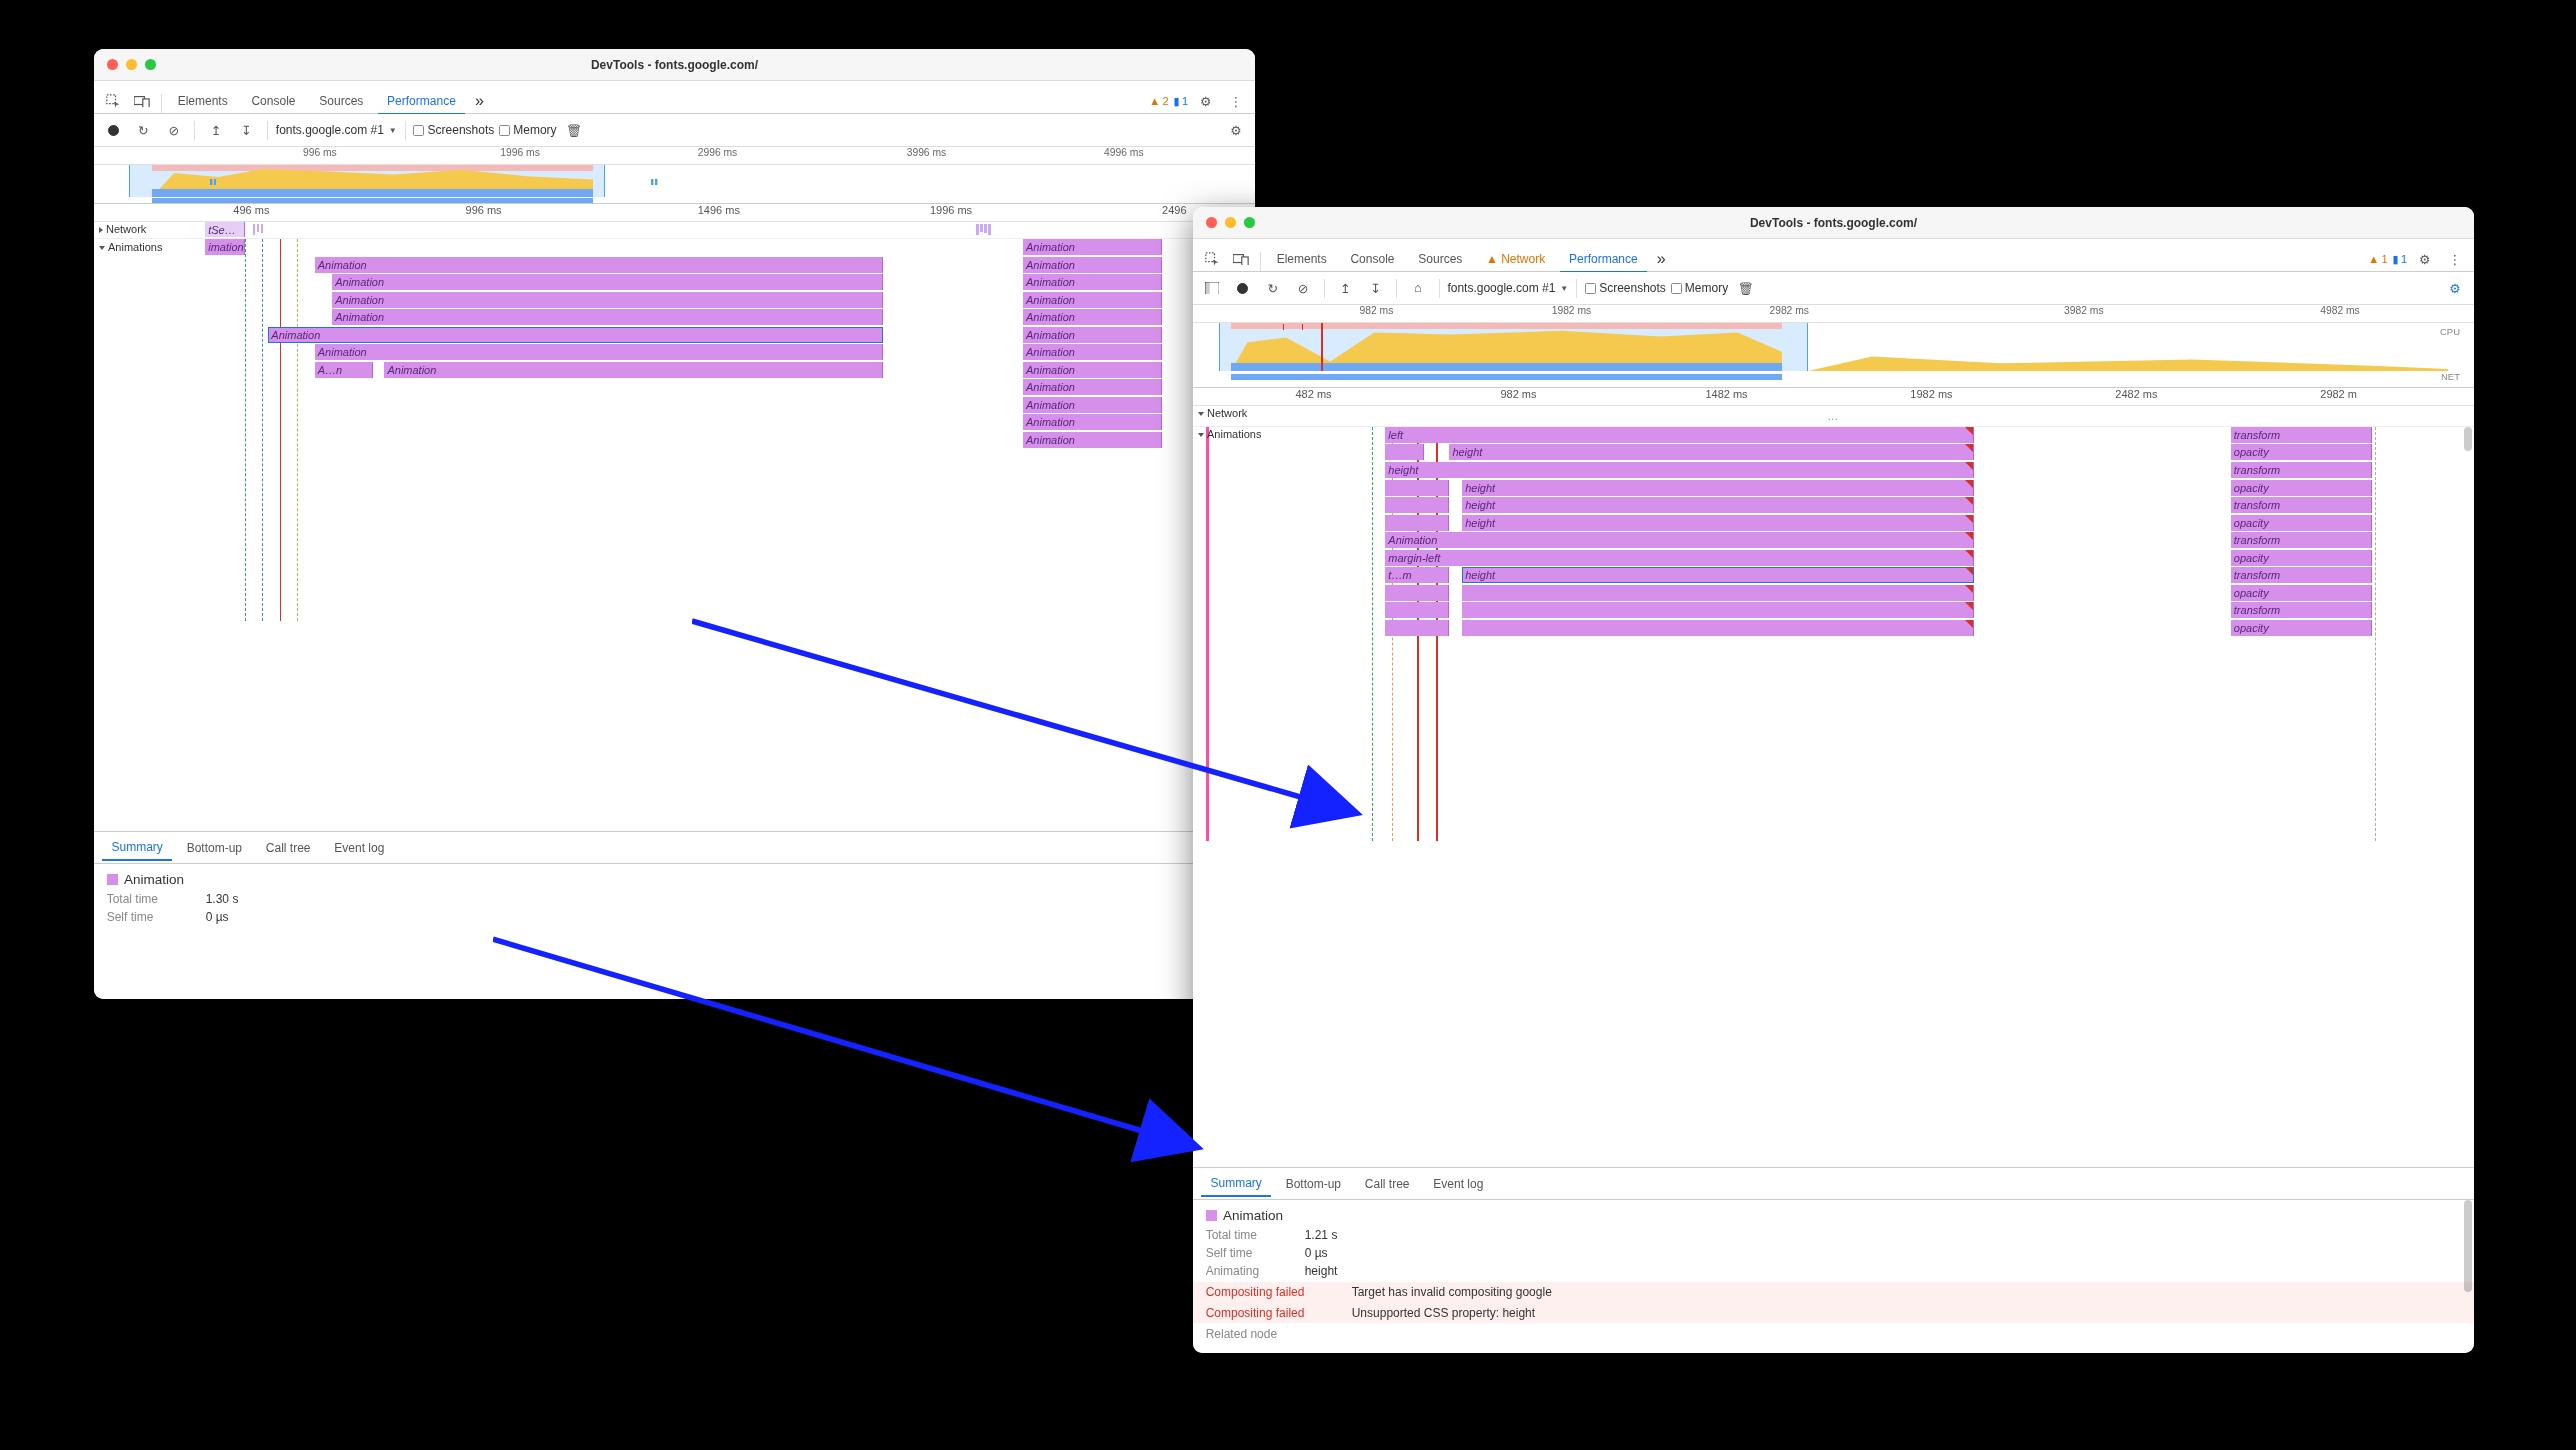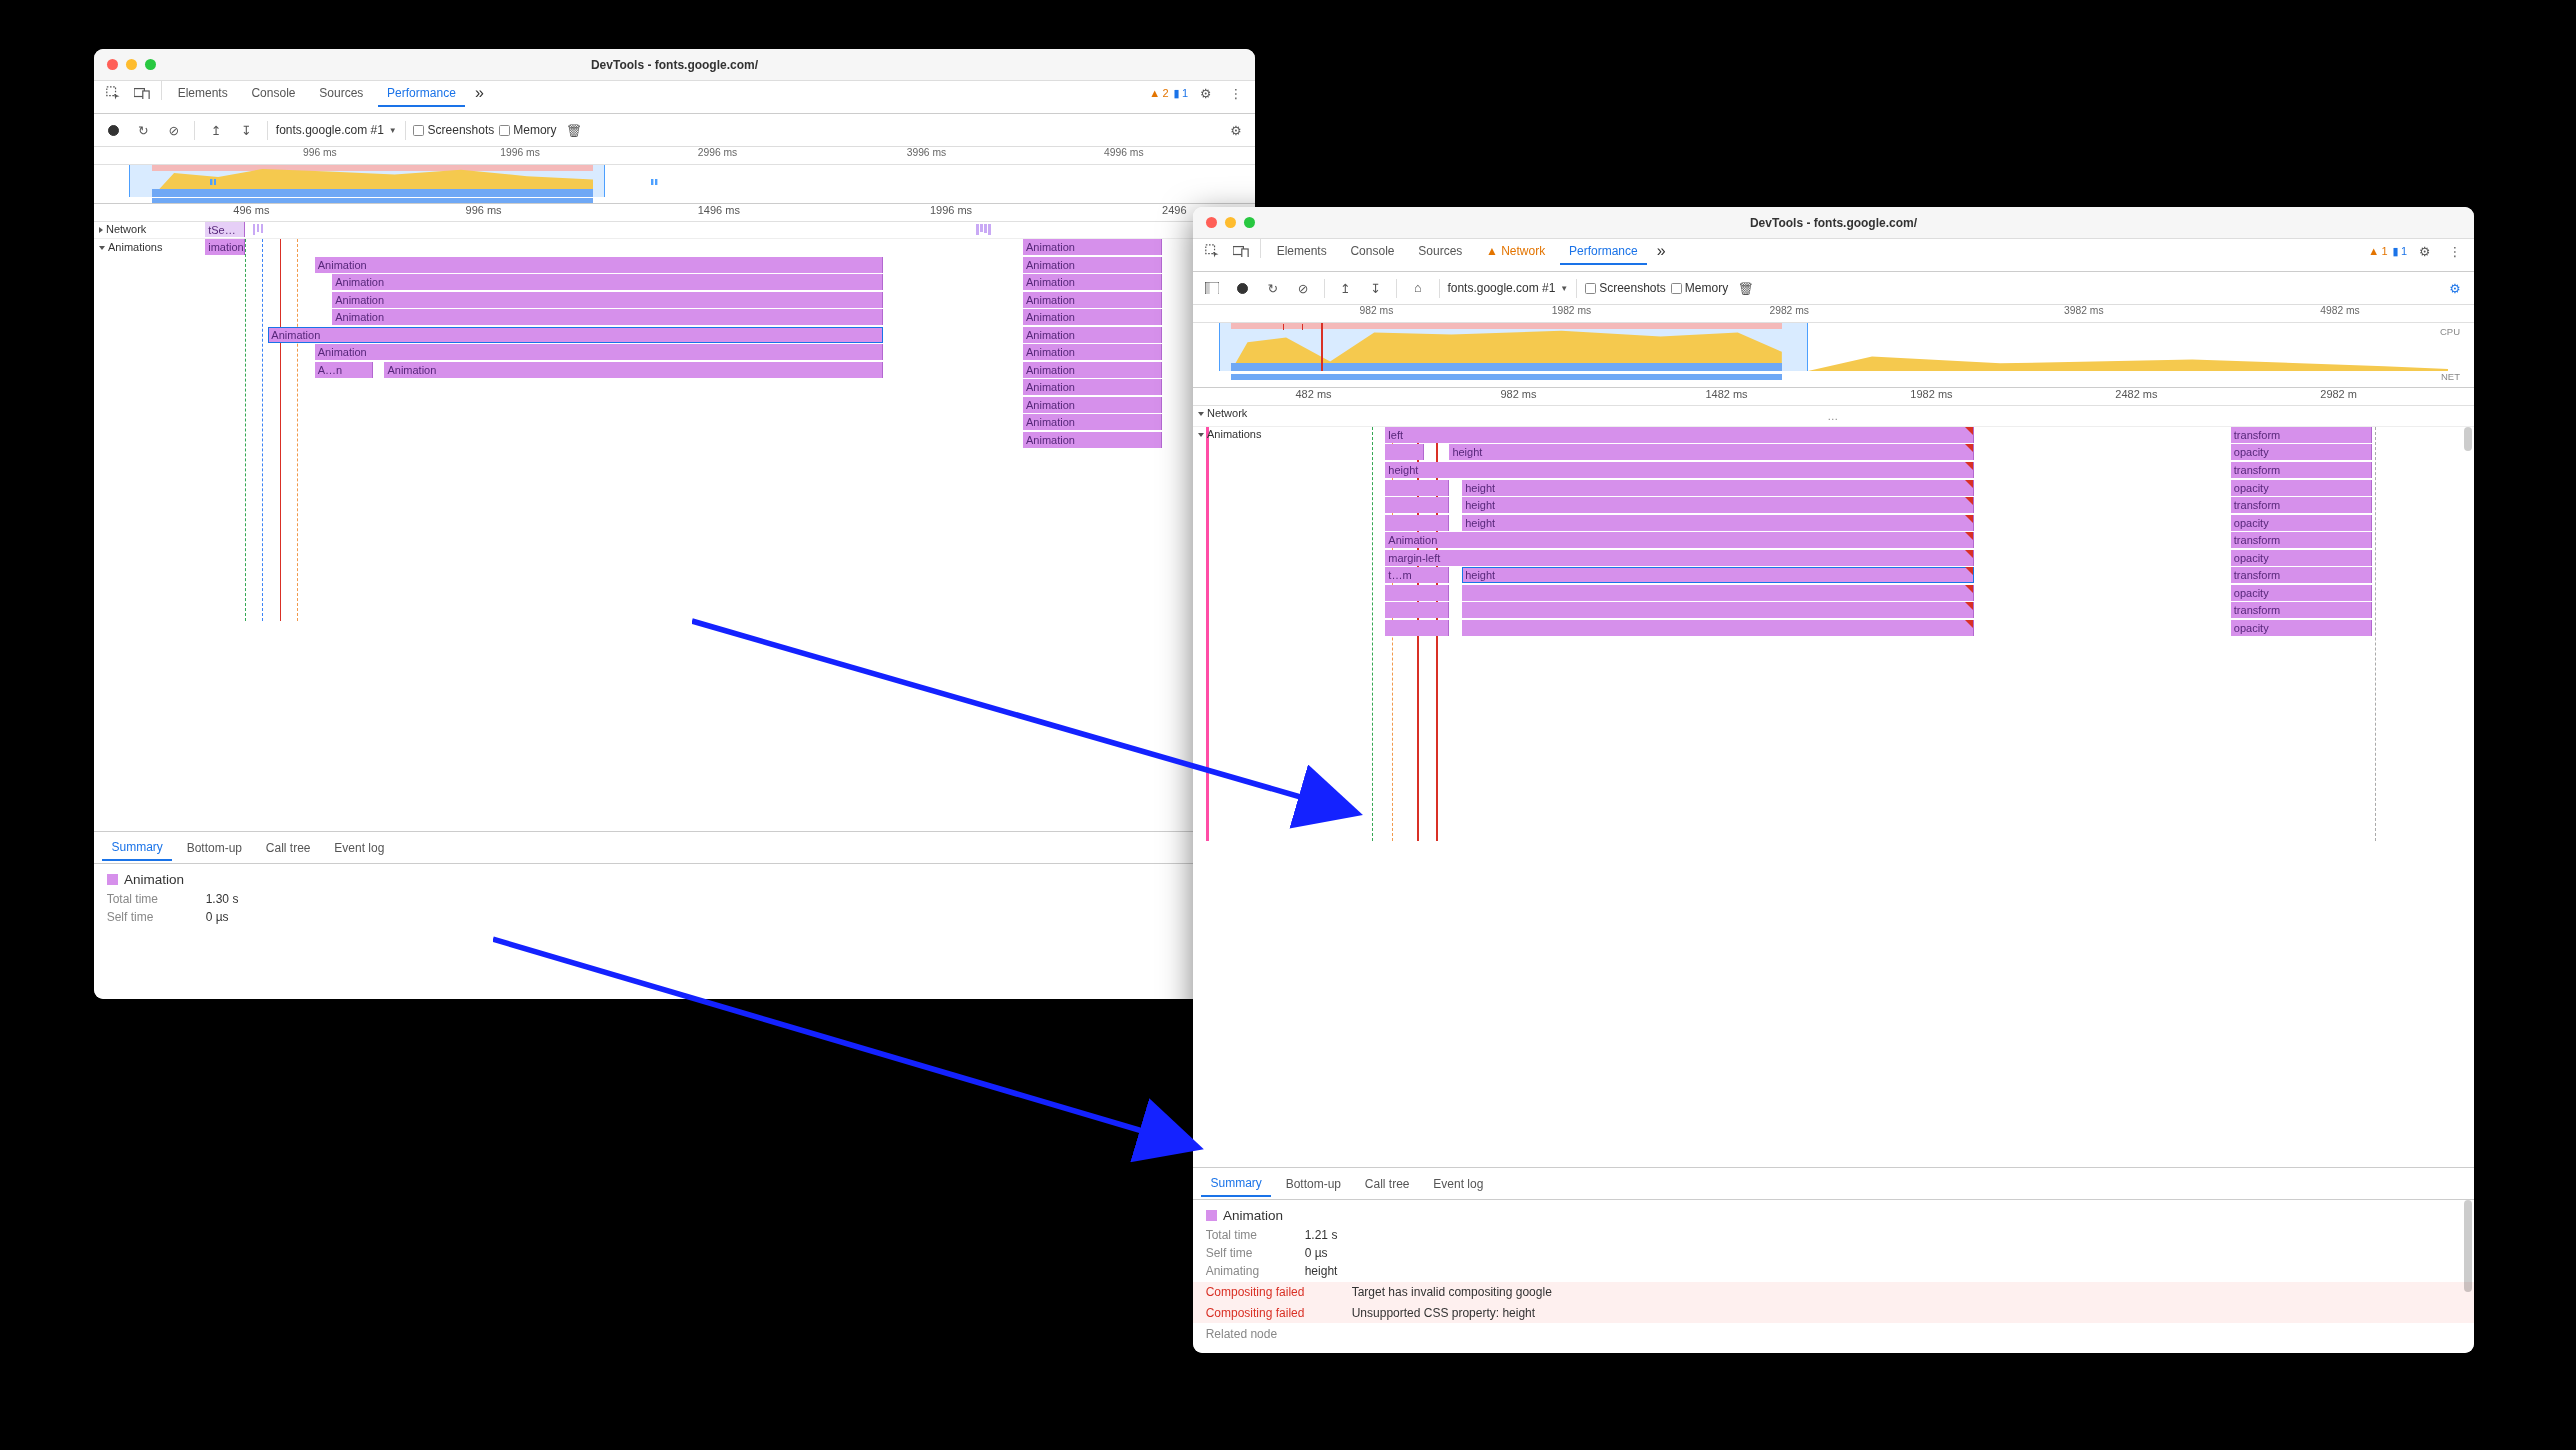--- a/index.html
+++ b/index.html
@@ -34,21 +34,21 @@
   .tl { width: 11px; height: 11px; border-radius: 50%; }
   .tl.red { background: #ff5f57; }
   .tl.yellow { background: #febc2e; }
   .tl.green { background: #28c840; }
   .title-text {
     position: absolute; left: 0; right: 0; text-align: center;
     font-weight: 600; font-size: 12px; color: #333;
     pointer-events: none;
   }
   .tabs-row {
-    height: 33px; display: flex; align-items: flex-start;
+    height: 33px; display: flex; align-items: flex-end;
     border-bottom: 0.8px solid #ccc; padding: 0 6.4px; gap: 3.2px;
     background: #fff;
   }
   .icon-btn {
     display: inline-flex; align-items: center; justify-content: center;
     width: 25.5px; height: 24px; color: #555; font-size: 12.7px;
     border-radius: 2.4px;
   }
   .tabs { display: flex; gap: 4.8px; flex: 1; align-items: center; }
   .tab { padding: 4.8px 9.5px; font-size: 12px; color: #555; }
@@ -91,21 +91,21 @@
   .flame-ruler { height:17.5px; position:relative; border-bottom:0.8px solid #e0e0e0; font-size:11px; color:#555; }
   .flame-ruler span { position:absolute; }
   .track-hdr { position:absolute; left:0; top:0; font-size:11px; color:#333; padding:1.6px 4.8px; z-index:3; }
   .track-hdr .tri { display:inline-block; width:0; height:0; border-left:4px solid #555; border-top:3.2px solid transparent; border-bottom:3.2px solid transparent; margin-right:3.2px; vertical-align:middle;}
   .track-hdr.open .tri { border-left:3.2px solid transparent; border-right:3.2px solid transparent; border-top:4px solid #555; border-bottom:none;}
   .network-track { height:17.5px; position:relative; border-bottom:0.8px solid #eee; }
   .anim-track { position:relative;padding-left:30px; }
   .anim-bar {
     position:absolute; height:16px; background:#d690eb; color:#57277a;
     font-size:11px; line-height:16px; padding-left:3.2px; overflow:hidden;
-    white-space:nowrap; border-right:0.8px solid #b268d0;
+    white-space:nowrap; border-right:0.8px solid #b268d0;font-style:italic;
   }
   .anim-bar.selected { outline:1.6px solid #1a73e8; outline-offset:-1.6px; z-index:2; }
   .anim-bar.red-corner::after {
     content:""; position:absolute; top:0; right:0; width:0; height:0;
     border-top:8px solid #d93025; border-left:8px solid transparent;
   }
   .vline { position:absolute; top:0; bottom:0; width:1.6px; }
   .vline.orange { border-left:1.6px dashed #f2994a; }
   .vline.red { background:#d93025; }
   .vline.green { border-left:1.6px dashed #34a853; }

